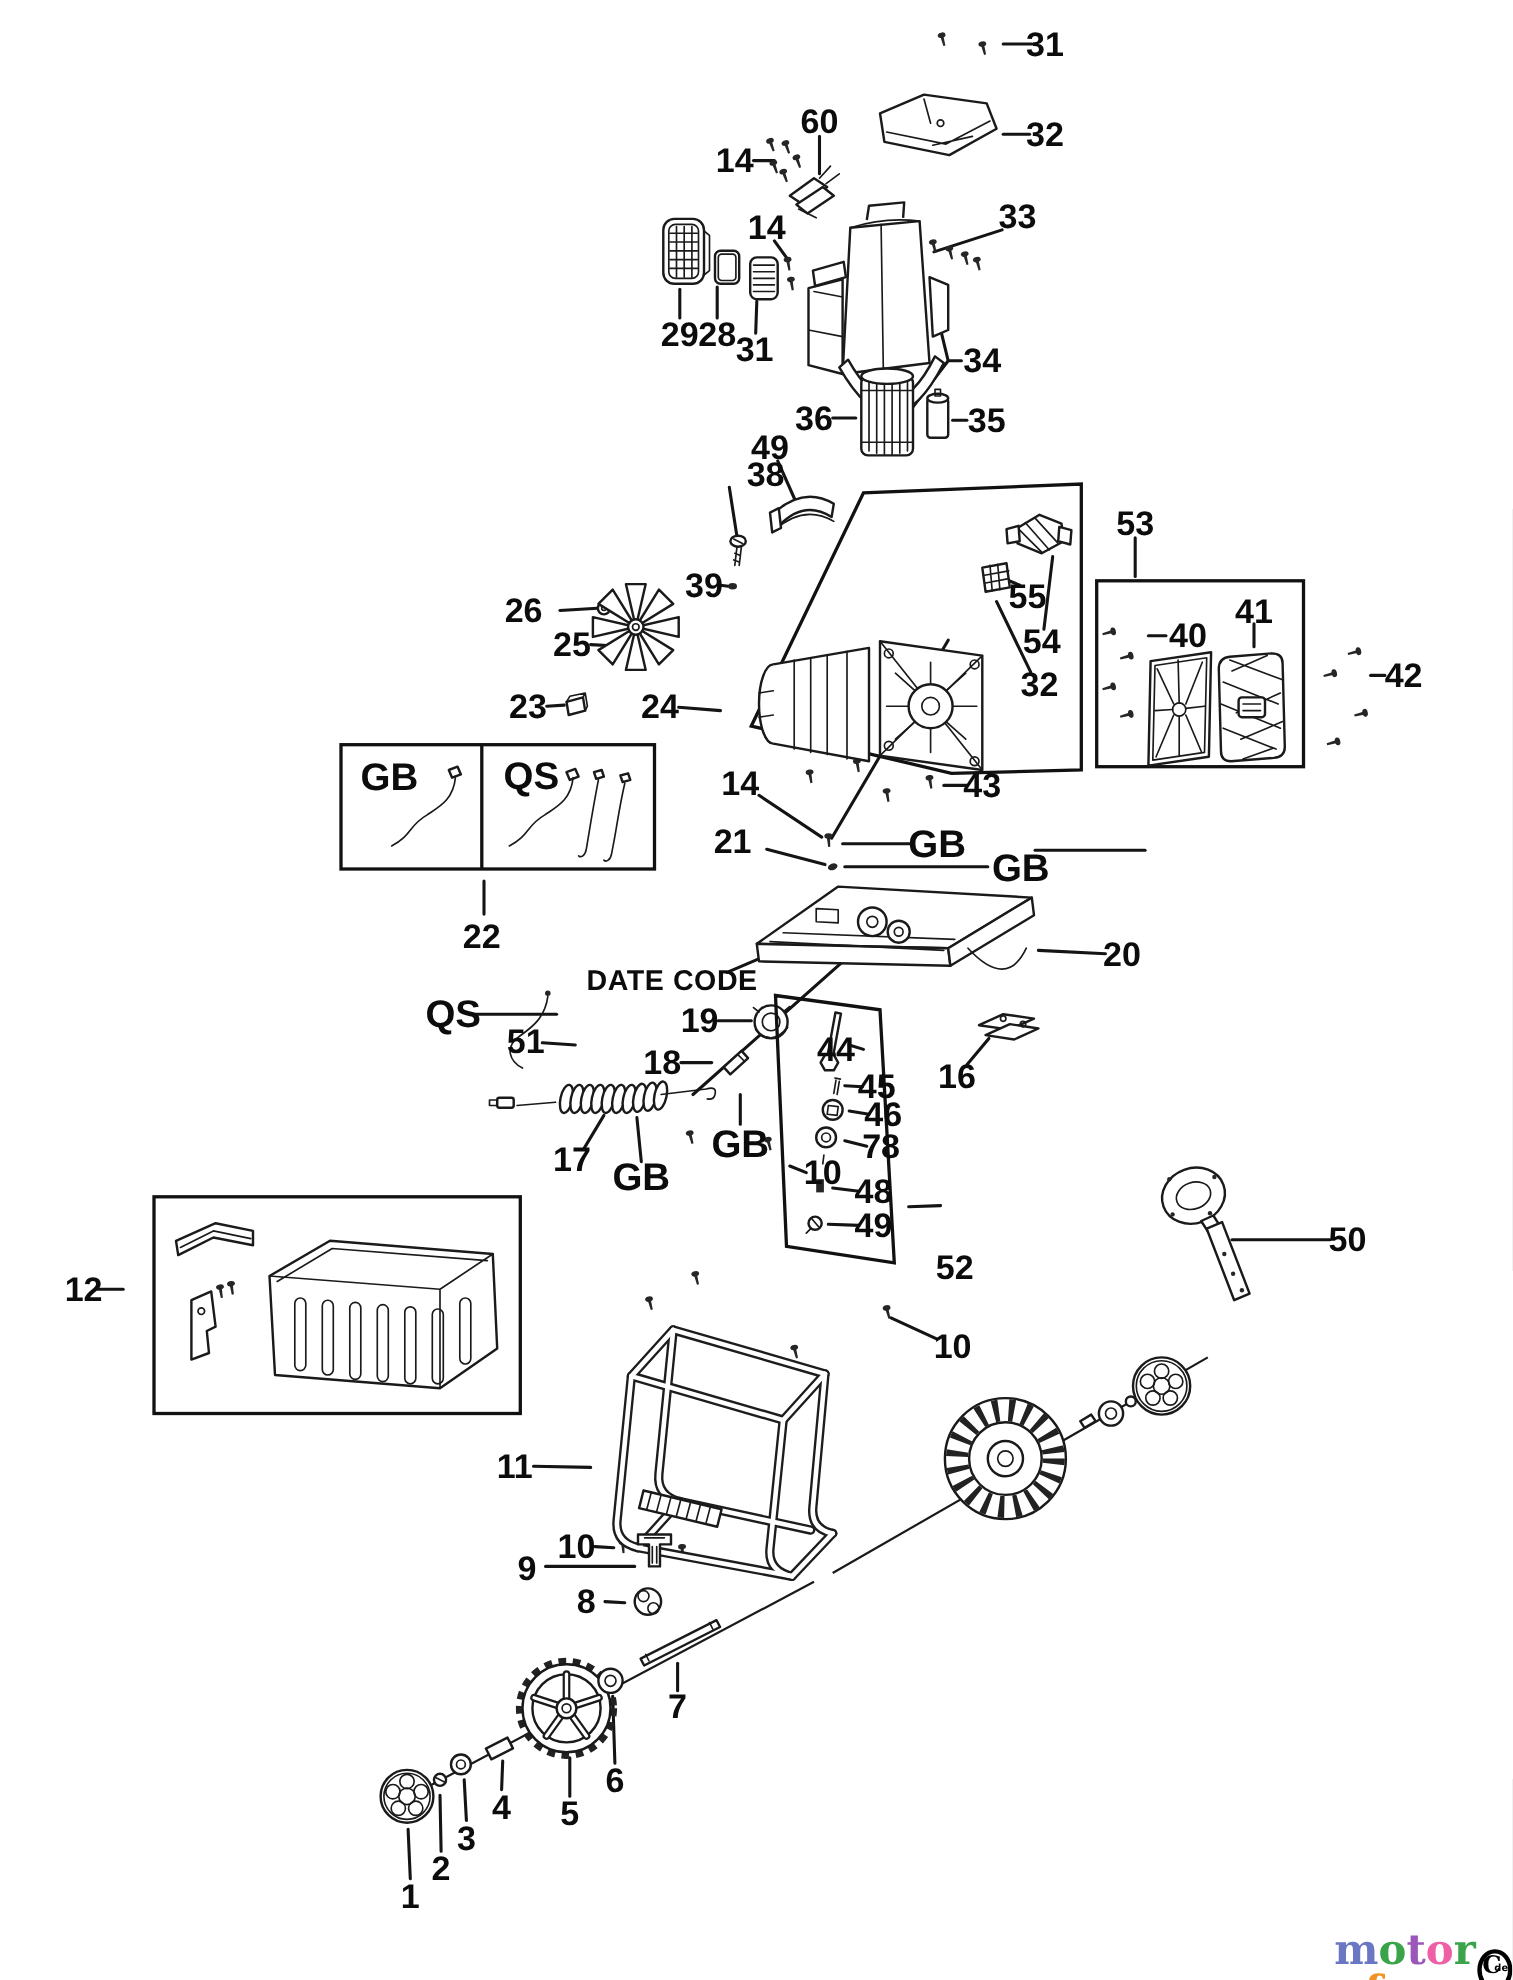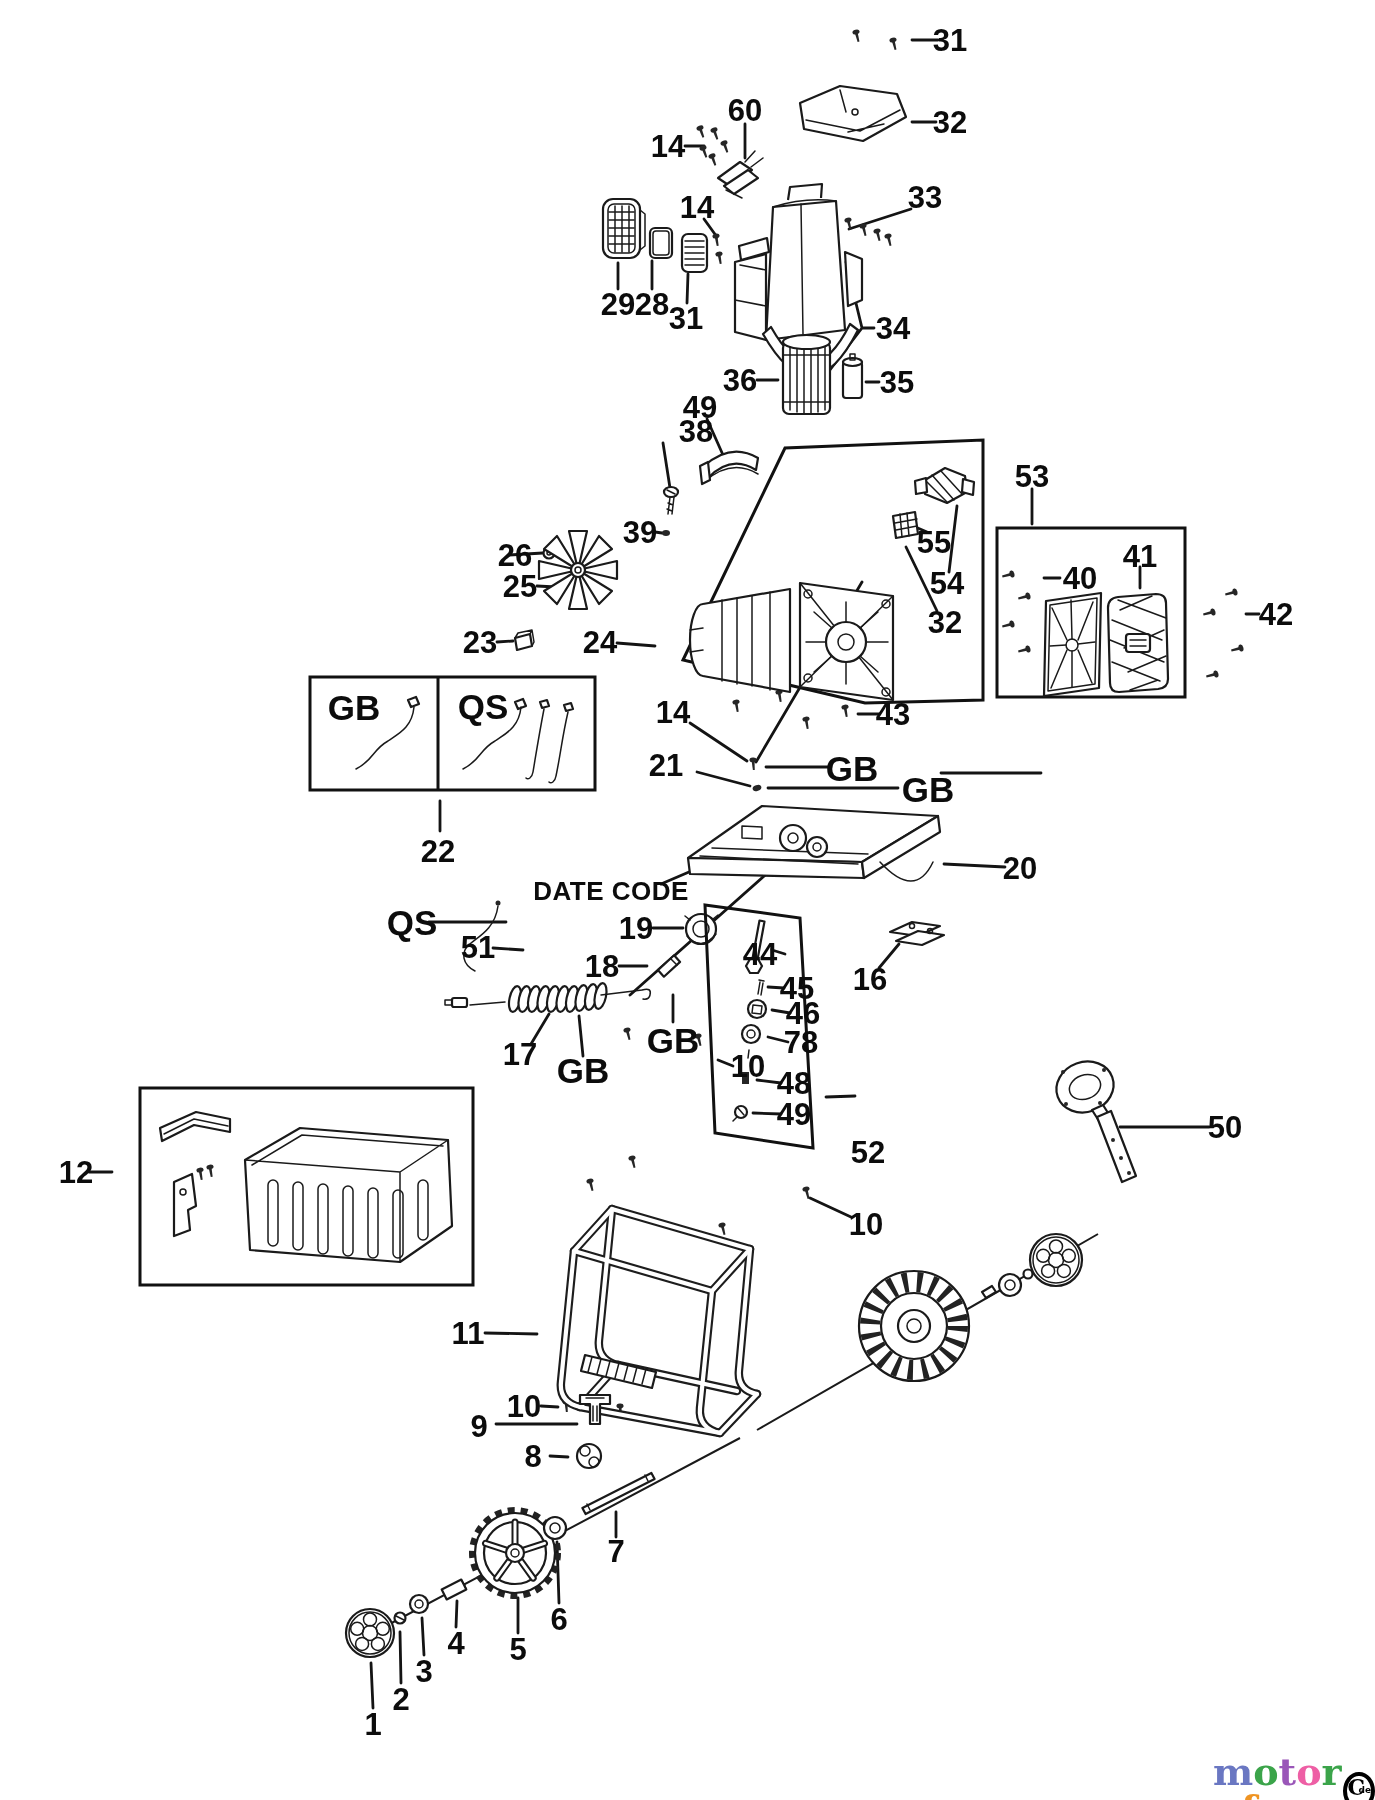--- a/index.html
+++ b/index.html
@@ -502,21 +502,21 @@
 <div class="lb" style="left:697px;top:207px">14</div>
 <div class="lb" style="left:618px;top:304px">29</div>
 <div class="lb" style="left:652px;top:304px">28</div>
 <div class="lb" style="left:686px;top:318px">31</div>
 <div class="lb" style="left:893px;top:328px">34</div>
 <div class="lb" style="left:897px;top:382px">35</div>
 <div class="lb" style="left:740px;top:380px">36</div>
 <div class="lb" style="left:700px;top:407px">49</div>
 <div class="lb" style="left:696px;top:431px">38</div>
 <div class="lb" style="left:640px;top:532px">39</div>
-<div class="lb" style="left:515px;top:555px">26</div>
+<div class="lb" style="left:476px;top:555px">26</div>
 <div class="lb" style="left:520px;top:586px">25</div>
 <div class="lb" style="left:480px;top:642px">23</div>
 <div class="lb" style="left:600px;top:642px">24</div>
 <div class="lb" style="left:1032px;top:476px">53</div>
 <div class="lb" style="left:1140px;top:556px">41</div>
 <div class="lb" style="left:1080px;top:578px">40</div>
 <div class="lb" style="left:1276px;top:614px">42</div>
 <div class="lb" style="left:934px;top:542px">55</div>
 <div class="lb" style="left:947px;top:583px">54</div>
 <div class="lb" style="left:945px;top:622px">32</div>

